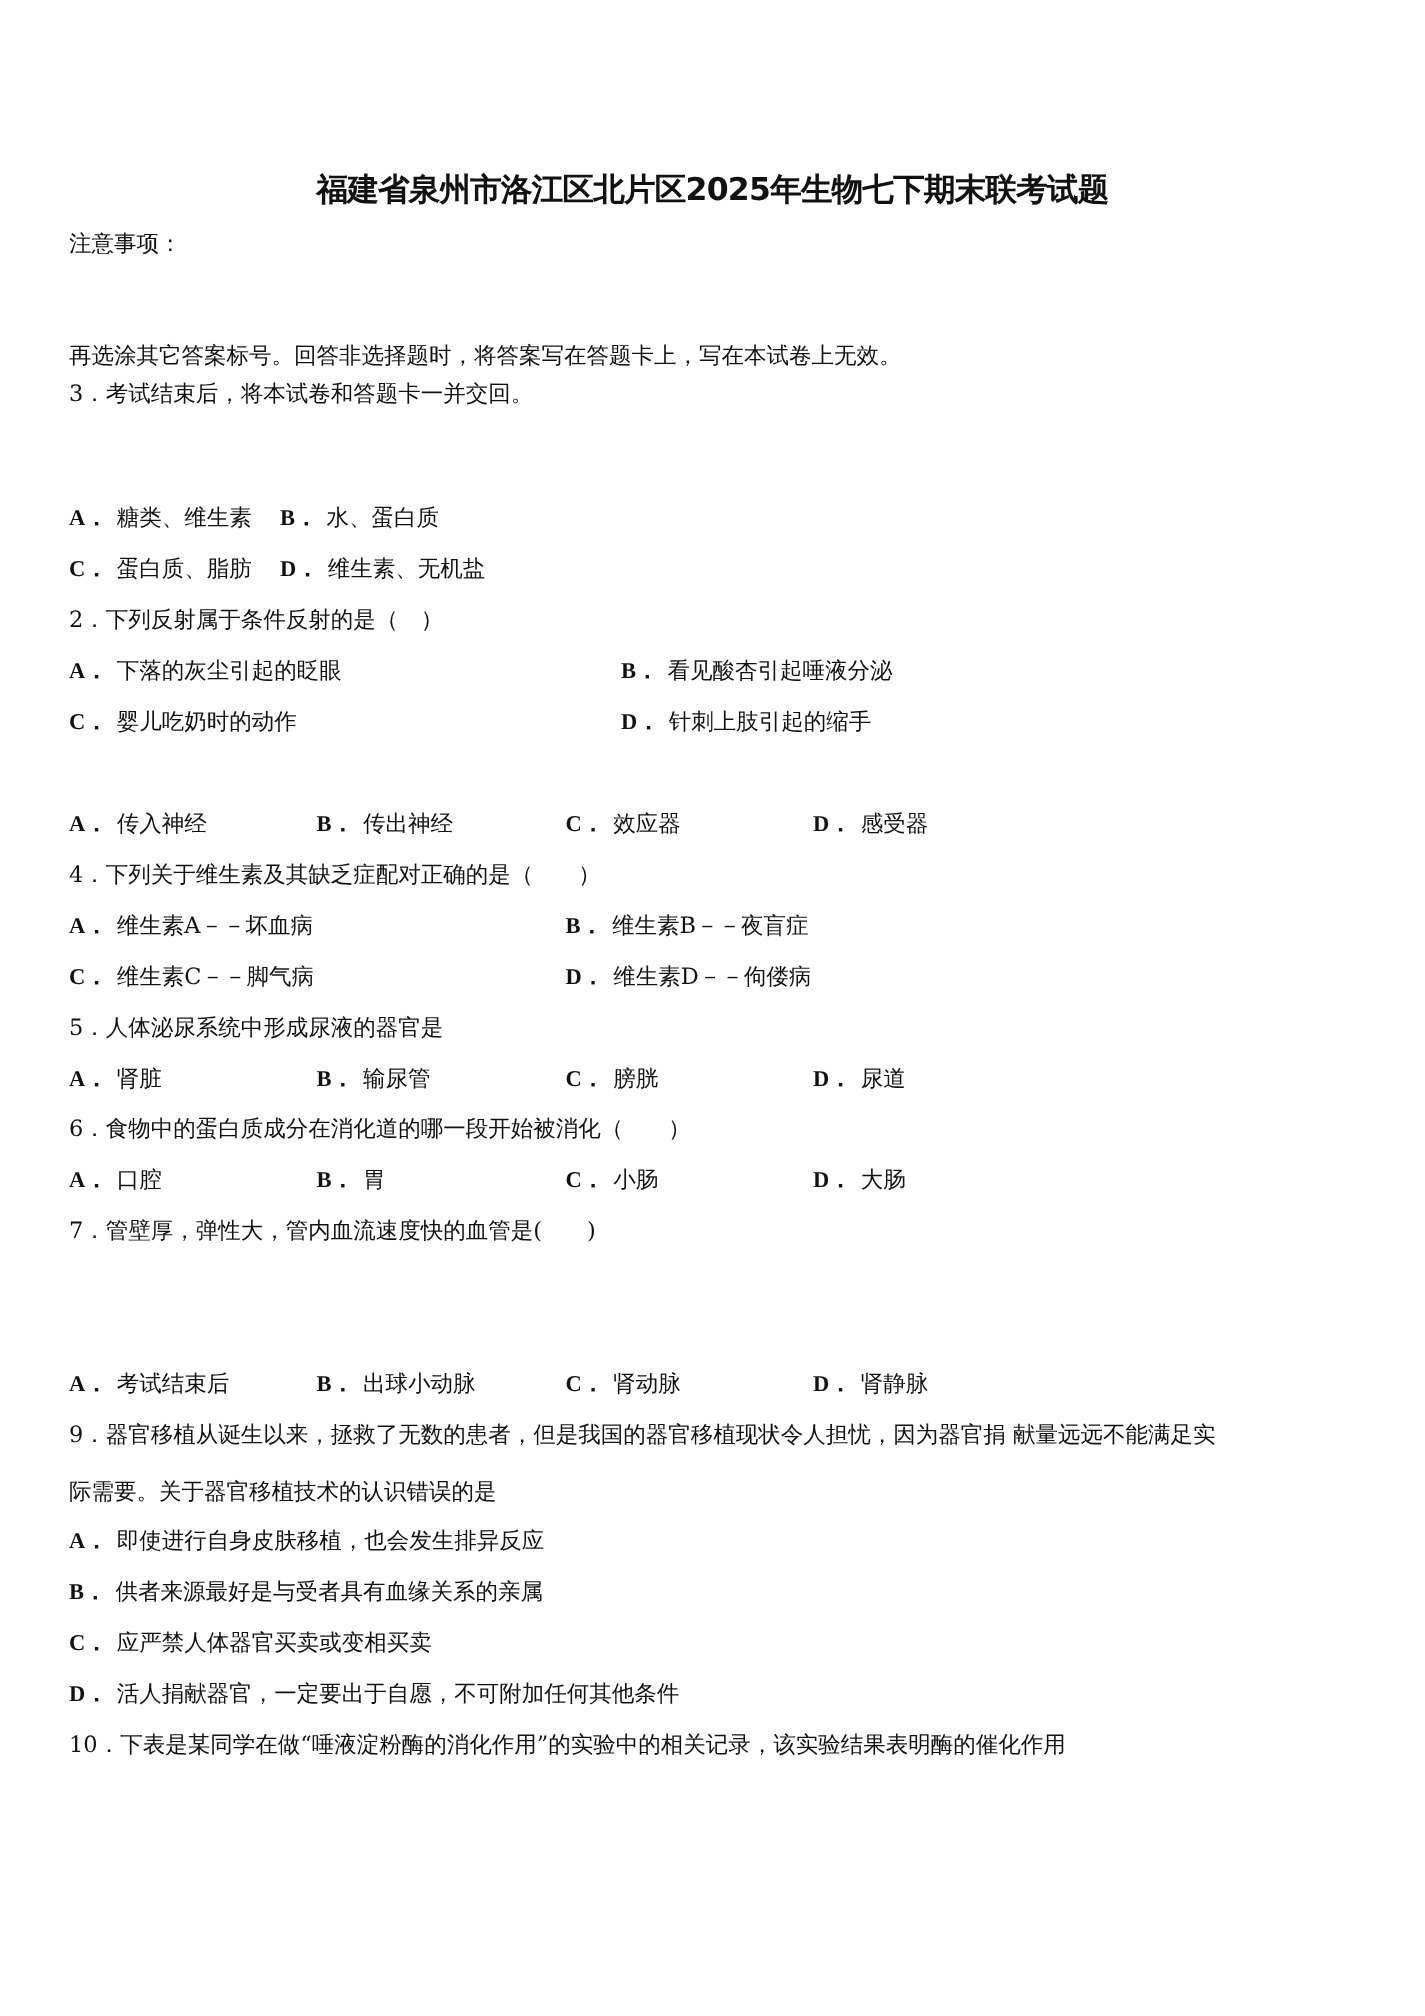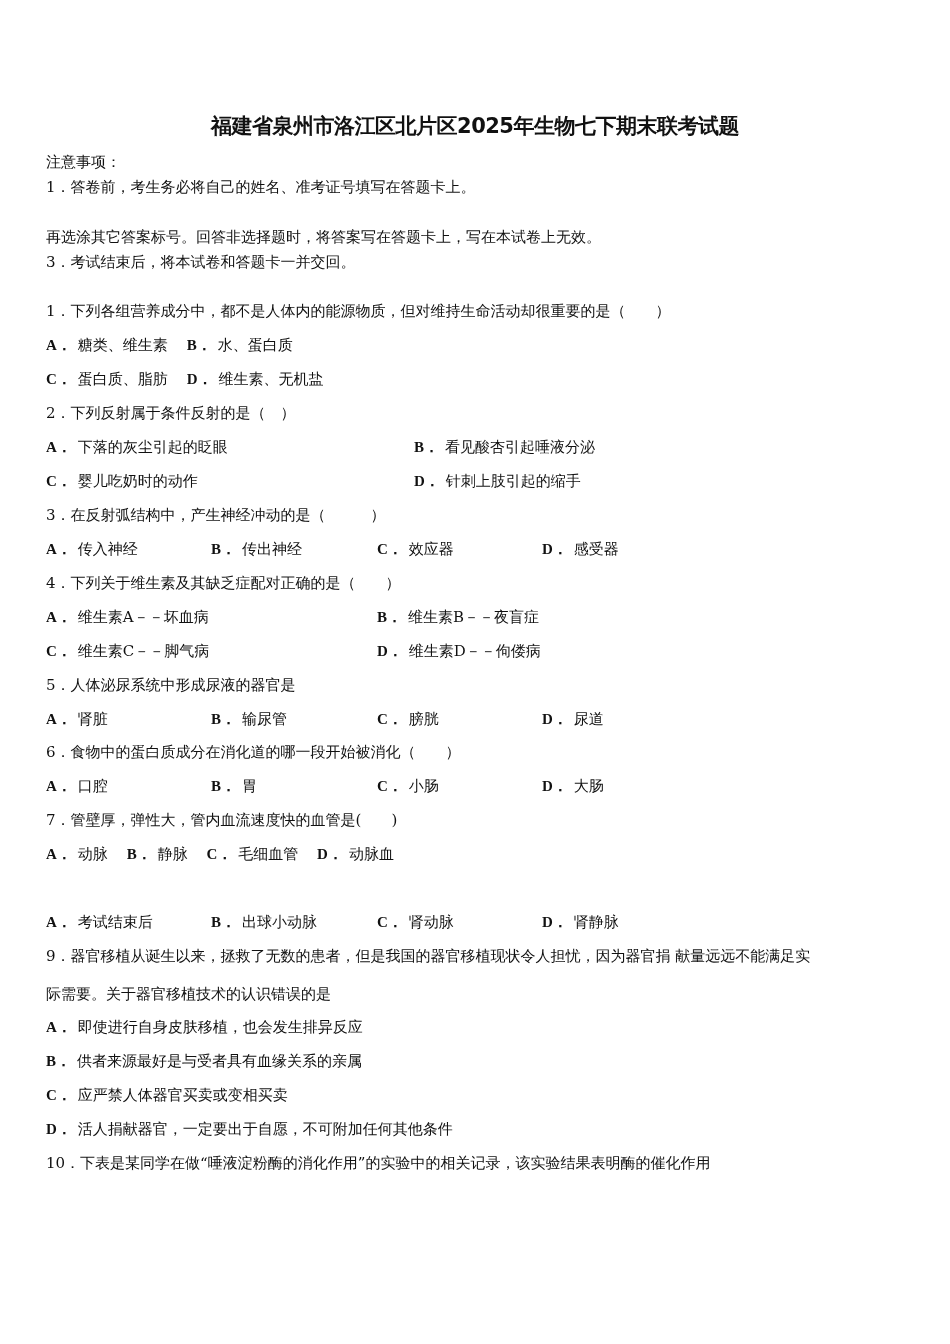--- a/index.html
+++ b/index.html
@@ -14,41 +14,38 @@
   .opt { position: absolute; font-size: 15px; white-space: nowrap; line-height: 20px; }
   .inline-opt { margin-right: 14px; margin-top: 24px; }
 </style>
 </head>
 <body>
 
 <div class="page">
   <div class="title">福建省泉州市洛江区北片区2025年生物七下期末联考试题</div>
 
   <div class="line" style="top:152px">注意事项：</div>
-  <div class="line" style="top:177px">1．答卷前，考生务必将自己的姓名、准考证号填写在答题卡上。</div>
   <div class="line" style="top:227px">再选涂其它答案标号。回答非选择题时，将答案写在答题卡上，写在本试卷上无效。</div>
   <div class="line" style="top:252px">3．考试结束后，将本试卷和答题卡一并交回。</div>
 
-  <div class="line" style="top:301px">1．下列各组营养成分中，都不是人体内的能源物质，但对维持生命活动却很重要的是（　　）</div>
   <div class="line" style="top:335px">
     <span class="inline-opt"><span class="opt-letter">A．</span><span>糖类、维生素</span></span>
     <span><span class="opt-letter">B．</span><span>水、蛋白质</span></span>
   </div>
   <div class="line" style="top:369px">
     <span class="inline-opt"><span class="opt-letter">C．</span><span>蛋白质、脂肪</span></span>
     <span><span class="opt-letter">D．</span><span>维生素、无机盐</span></span>
   </div>
 
   <div class="line" style="top:403px">2．下列反射属于条件反射的是（　）</div>
   <div class="opt" style="top:437px;left:46px"><span class="opt-letter">A．</span><span>下落的灰尘引起的眨眼</span></div>
   <div class="opt" style="top:437px;left:414px"><span class="opt-letter">B．</span><span>看见酸杏引起唾液分泌</span></div>
   <div class="opt" style="top:471px;left:46px"><span class="opt-letter">C．</span><span>婴儿吃奶时的动作</span></div>
   <div class="opt" style="top:471px;left:414px"><span class="opt-letter">D．</span><span>针刺上肢引起的缩手</span></div>
 
-  <div class="line" style="top:505px">3．在反射弧结构中，产生神经冲动的是（　　　）</div>
   <div class="opt" style="top:539px;left:46px"><span class="opt-letter">A．</span><span>传入神经</span></div>
   <div class="opt" style="top:539px;left:211px"><span class="opt-letter">B．</span><span>传出神经</span></div>
   <div class="opt" style="top:539px;left:377px"><span class="opt-letter">C．</span><span>效应器</span></div>
   <div class="opt" style="top:539px;left:542px"><span class="opt-letter">D．</span><span>感受器</span></div>
 
   <div class="line" style="top:573px">4．下列关于维生素及其缺乏症配对正确的是（　　）</div>
   <div class="opt" style="top:607px;left:46px"><span class="opt-letter">A．</span><span>维生素A－－坏血病</span></div>
   <div class="opt" style="top:607px;left:377px"><span class="opt-letter">B．</span><span>维生素B－－夜盲症</span></div>
   <div class="opt" style="top:641px;left:46px"><span class="opt-letter">C．</span><span>维生素C－－脚气病</span></div>
   <div class="opt" style="top:641px;left:377px"><span class="opt-letter">D．</span><span>维生素D－－佝偻病</span></div>
@@ -59,26 +56,20 @@
   <div class="opt" style="top:709px;left:377px"><span class="opt-letter">C．</span><span>膀胱</span></div>
   <div class="opt" style="top:709px;left:542px"><span class="opt-letter">D．</span><span>尿道</span></div>
 
   <div class="line" style="top:742px">6．食物中的蛋白质成分在消化道的哪一段开始被消化（　　）</div>
   <div class="opt" style="top:776px;left:46px"><span class="opt-letter">A．</span><span>口腔</span></div>
   <div class="opt" style="top:776px;left:211px"><span class="opt-letter">B．</span><span>胃</span></div>
   <div class="opt" style="top:776px;left:377px"><span class="opt-letter">C．</span><span>小肠</span></div>
   <div class="opt" style="top:776px;left:542px"><span class="opt-letter">D．</span><span>大肠</span></div>
 
   <div class="line" style="top:810px">7．管壁厚，弹性大，管内血流速度快的血管是(　　)</div>
-  <div class="line" style="top:844px">
-    <span class="inline-opt"><span class="opt-letter">A．</span><span>动脉</span></span>
-    <span class="inline-opt"><span class="opt-letter">B．</span><span>静脉</span></span>
-    <span class="inline-opt"><span class="opt-letter">C．</span><span>毛细血管</span></span>
-    <span><span class="opt-letter">D．</span><span>动脉血</span></span>
-  </div>
 
   <div class="opt" style="top:912px;left:46px"><span class="opt-letter">A．</span><span>考试结束后</span></div>
   <div class="opt" style="top:912px;left:211px"><span class="opt-letter">B．</span><span>出球小动脉</span></div>
   <div class="opt" style="top:912px;left:377px"><span class="opt-letter">C．</span><span>肾动脉</span></div>
   <div class="opt" style="top:912px;left:542px"><span class="opt-letter">D．</span><span>肾静脉</span></div>
 
   <div class="line" style="top:946px">9．器官移植从诞生以来，拯救了无数的患者，但是我国的器官移植现状令人担忧，因为器官捐 献量远远不能满足实</div>
   <div class="line" style="top:1017px"><span class="opt-letter">A．</span><span>即使进行自身皮肤移植，也会发生排异反应</span></div>
   <div class="line" style="top:984px">际需要。关于器官移植技术的认识错误的是</div>
   <div class="line" style="top:1051px"><span class="opt-letter">B．</span><span>供者来源最好是与受者具有血缘关系的亲属</span></div>

